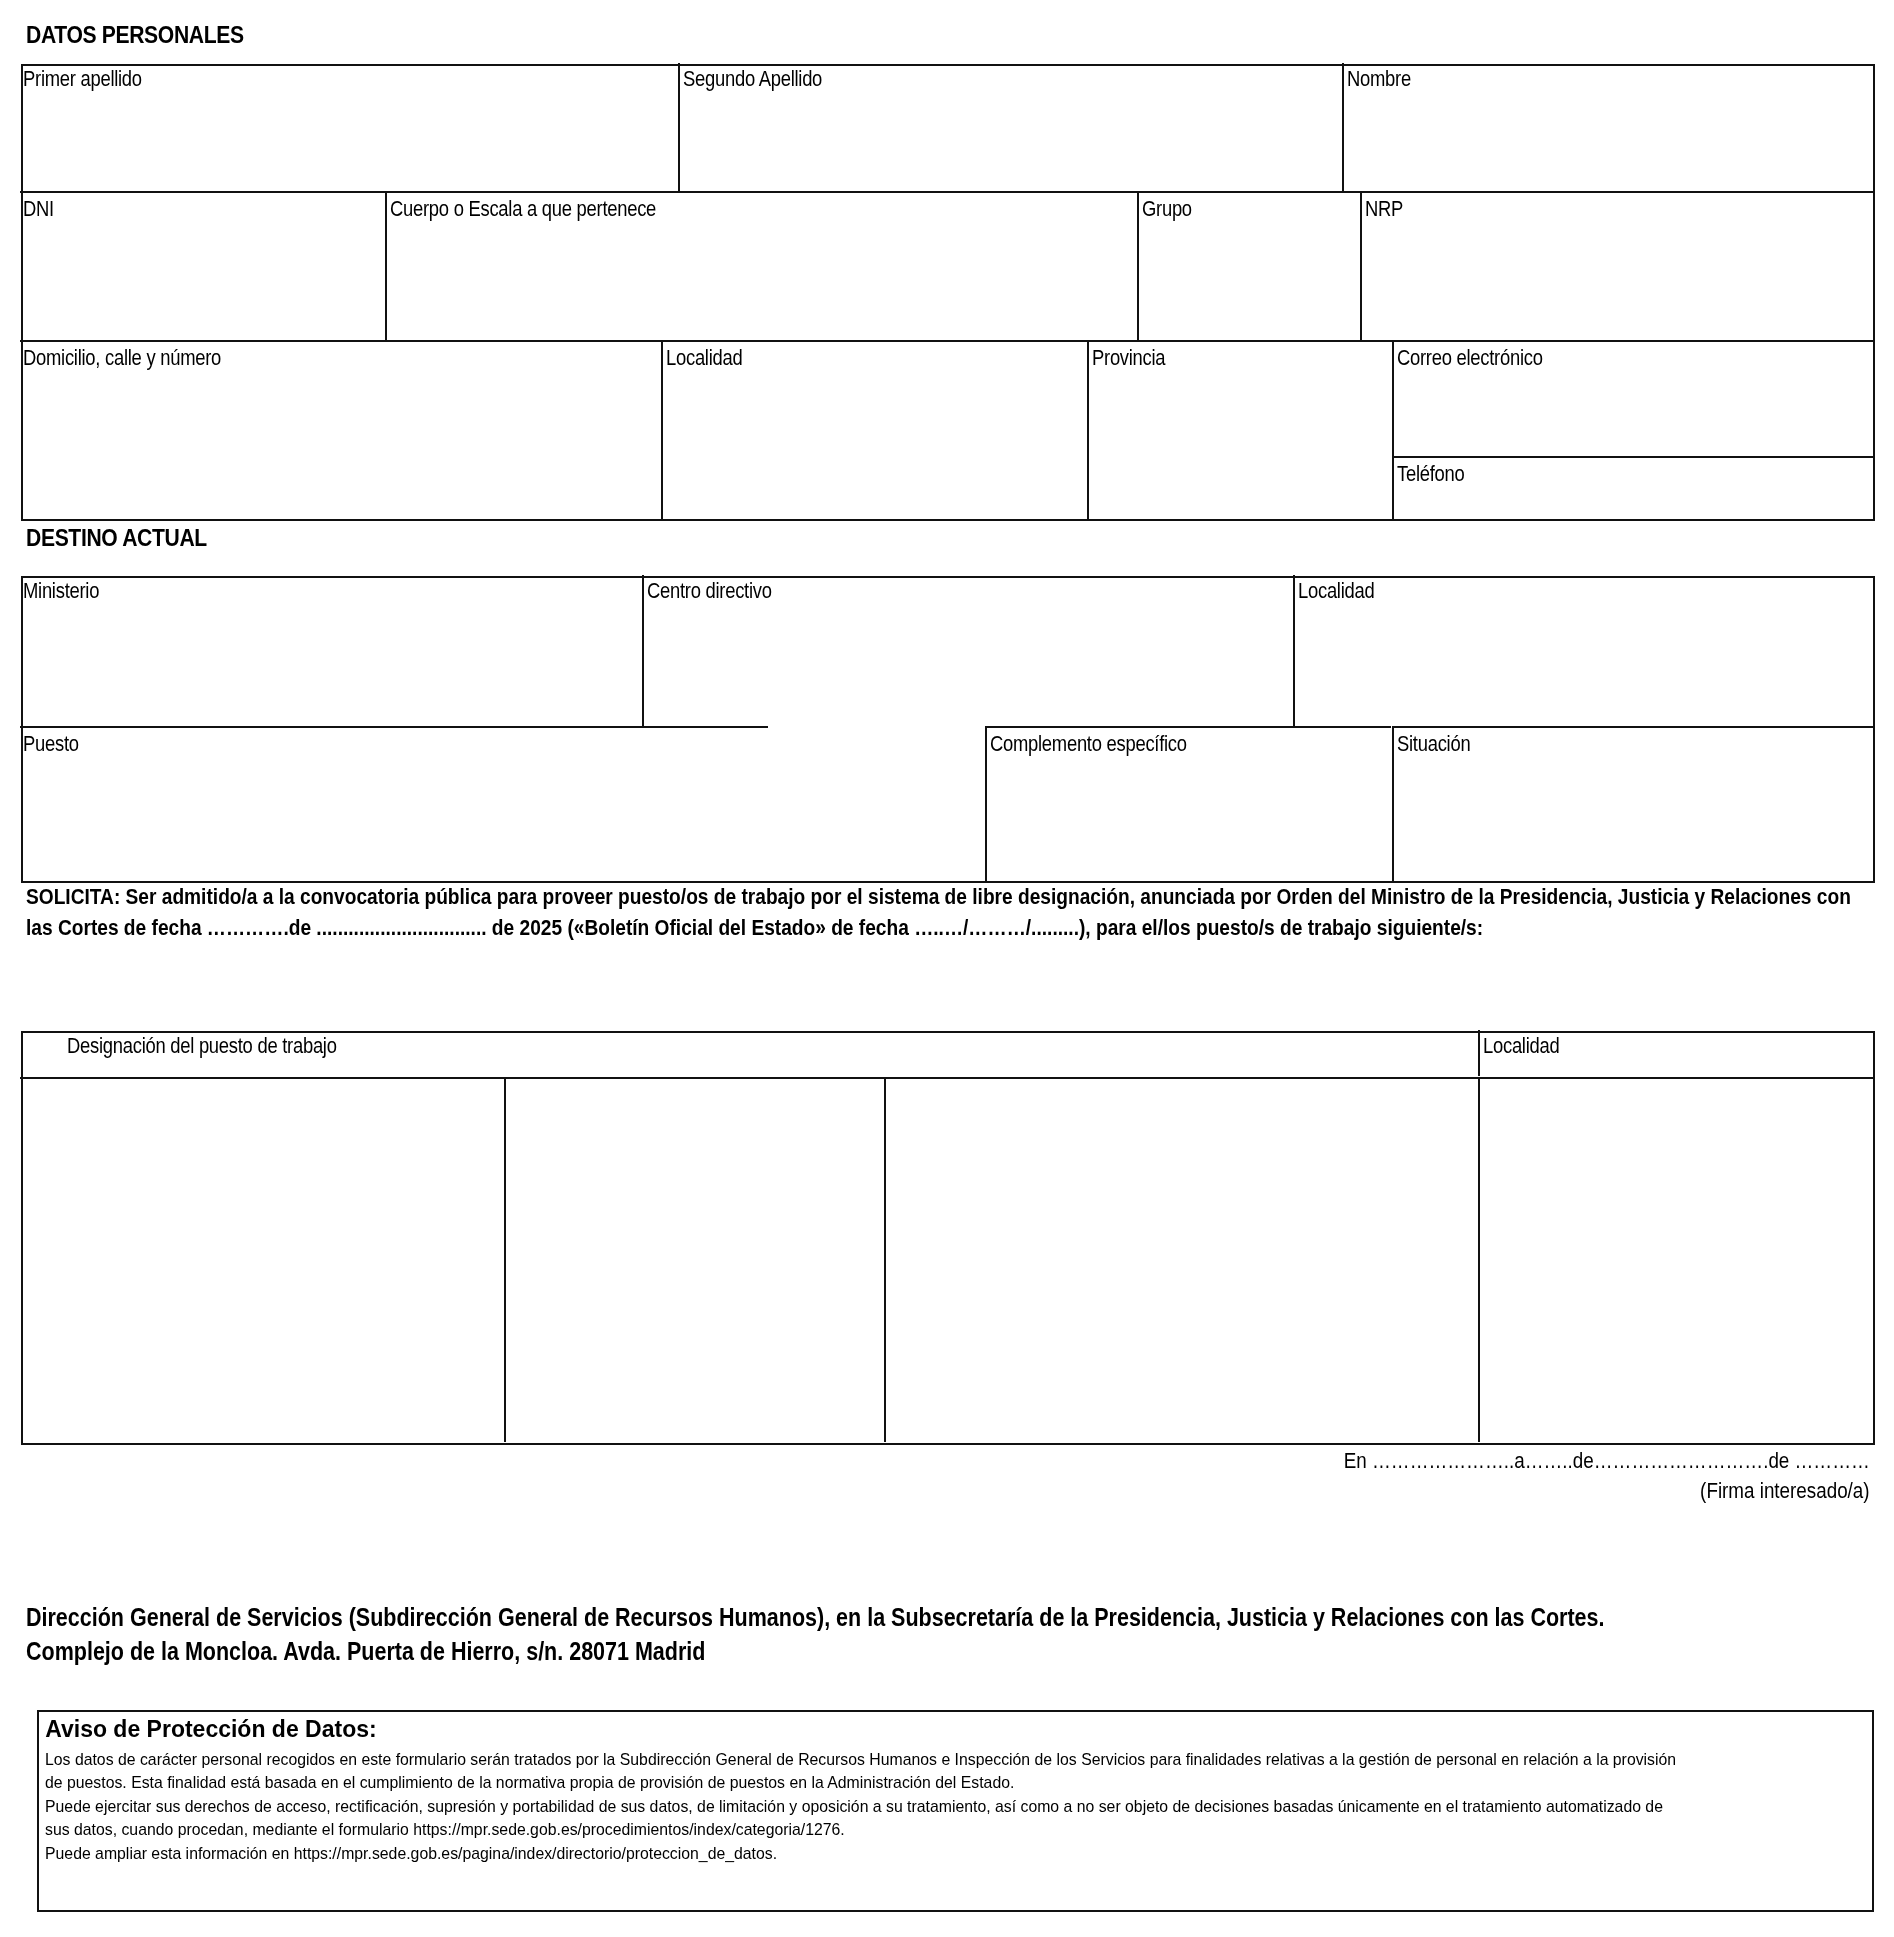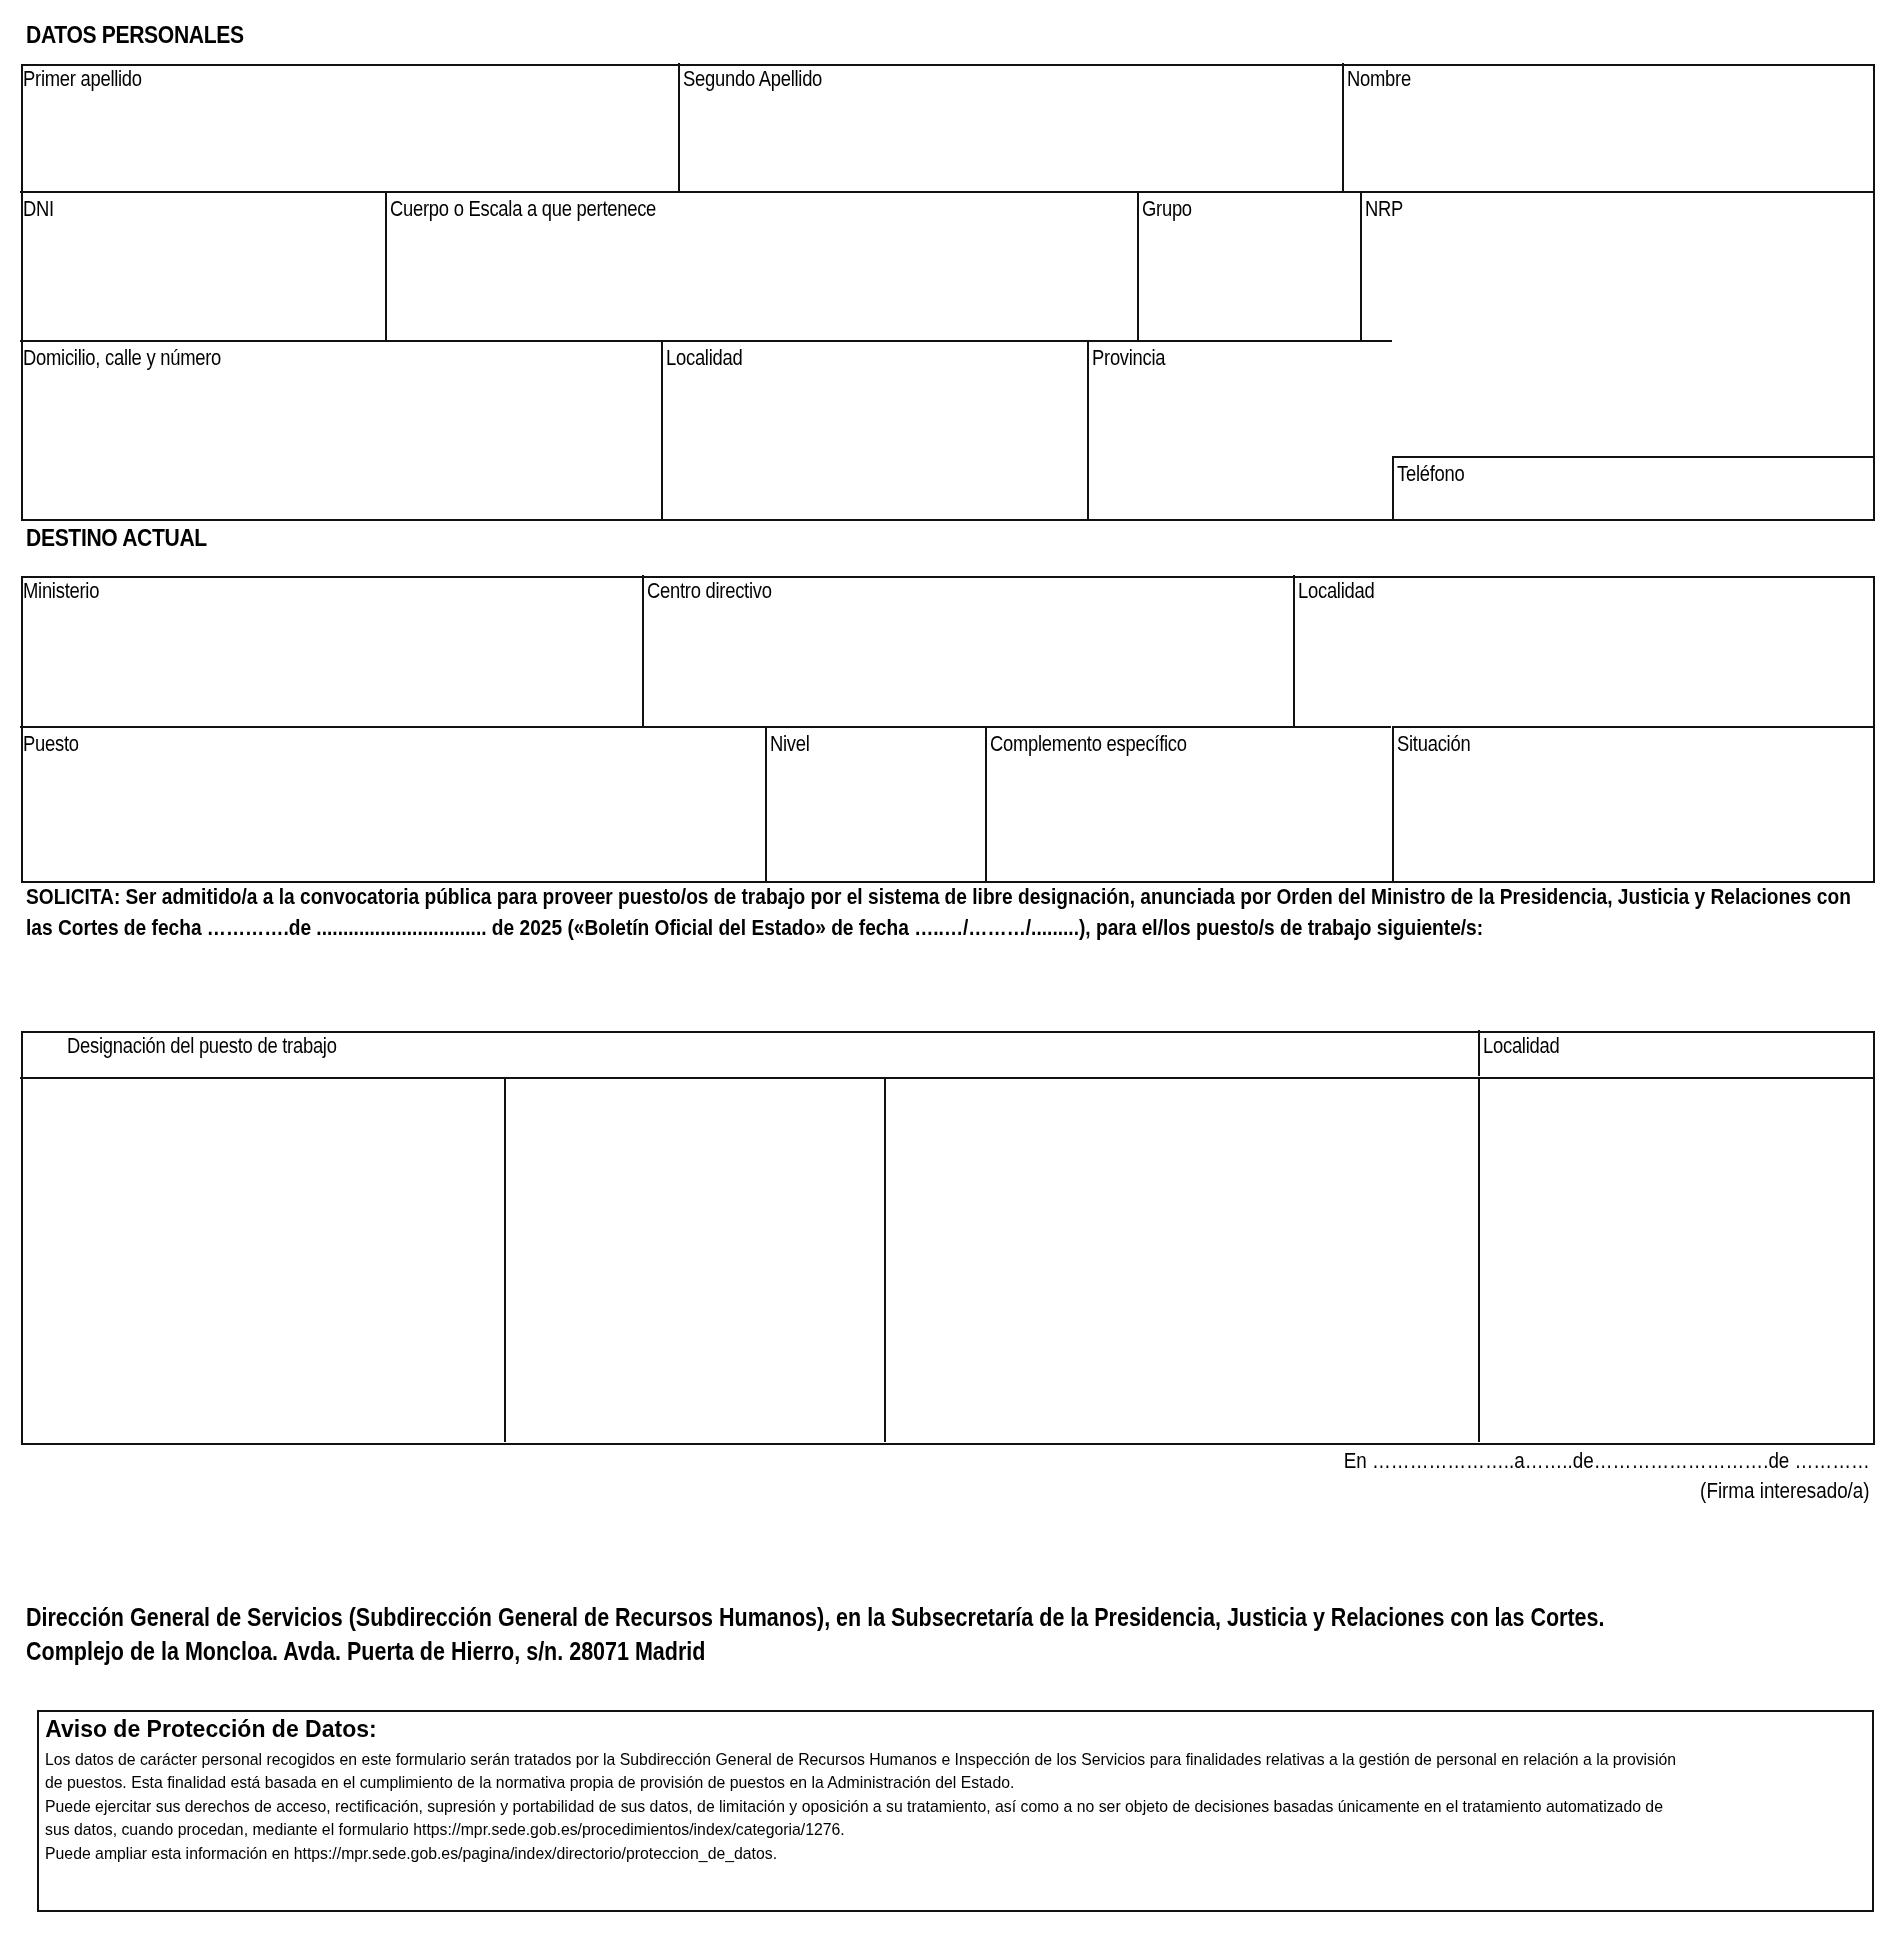--- a/index.html
+++ b/index.html
@@ -48,42 +48,42 @@
 
   <div class="cell" style="left:-2.7px; top:274px; width:643px; height:181px; border-left:none;">
     <span class="lbl">Domicilio, calle y número</span>
   </div>
   <div class="cell" style="left:638px; top:274px; width:426px; height:181px;">
     <span class="lbl">Localidad</span>
   </div>
   <div class="cell" style="left:1064px; top:274px; width:305px; height:181px;">
     <span class="lbl">Provincia</span>
   </div>
+  <div class="cell" style="left:1369px; top:274px; width:483px; height:117px;">
+    <span class="lbl">Correo electrónico</span>
+  </div>
   <div class="cell" style="left:1369px; top:390px; width:483px; height:64px;padding-left:11px;">
     <span class="lbl">Teléfono</span>
   </div>
 </div>
 
 <div class="abs heading" style="left:26px; top:524px;">DESTINO ACTUAL</div>
 
 <div class="box" style="left:20.5px; top:576px; width:1854px; height:307px;">
   <div class="cell" style="left:-2.7px; top:-2.7px; width:625px; height:153px; border-left:none; border-top:none;">
     <span class="lbl">Ministerio</span>
   </div>
   <div class="cell" style="left:619px; top:-2.7px; width:651px; height:153px; border-top:none;text-align:right;">
     <span class="lbl">Centro directivo</span>
   </div>
   <div class="cell" style="left:1270px; top:-2.7px; width:582px; height:153px; border-top:none;">
     <span class="lbl">Localidad</span>
   </div>
   <div class="cell" style="left:-2.7px; top:148px; width:748px; height:157px; border-left:none;">
     <span class="lbl">Puesto</span>
-  </div>
-  <div class="cell" style="left:742px; top:148px; width:220px; height:157px;">
-    <span class="lbl">Nivel</span>
   </div>
   <div class="cell" style="left:962px; top:148px; width:406px; height:157px;">
     <span class="lbl">Complemento específico</span>
   </div>
   <div class="cell" style="left:1369px; top:148px; width:483px; height:157px;">
     <span class="lbl">Situación</span>
   </div>
 </div>
 
 <div class="abs solicita" style="left:26px; top:884px;">SOLICITA:  Ser admitido/a a la convocatoria pública para proveer puesto/os de trabajo por el sistema de libre designación, anunciada por Orden del Ministro de la Presidencia, Justicia y Relaciones con</div>

